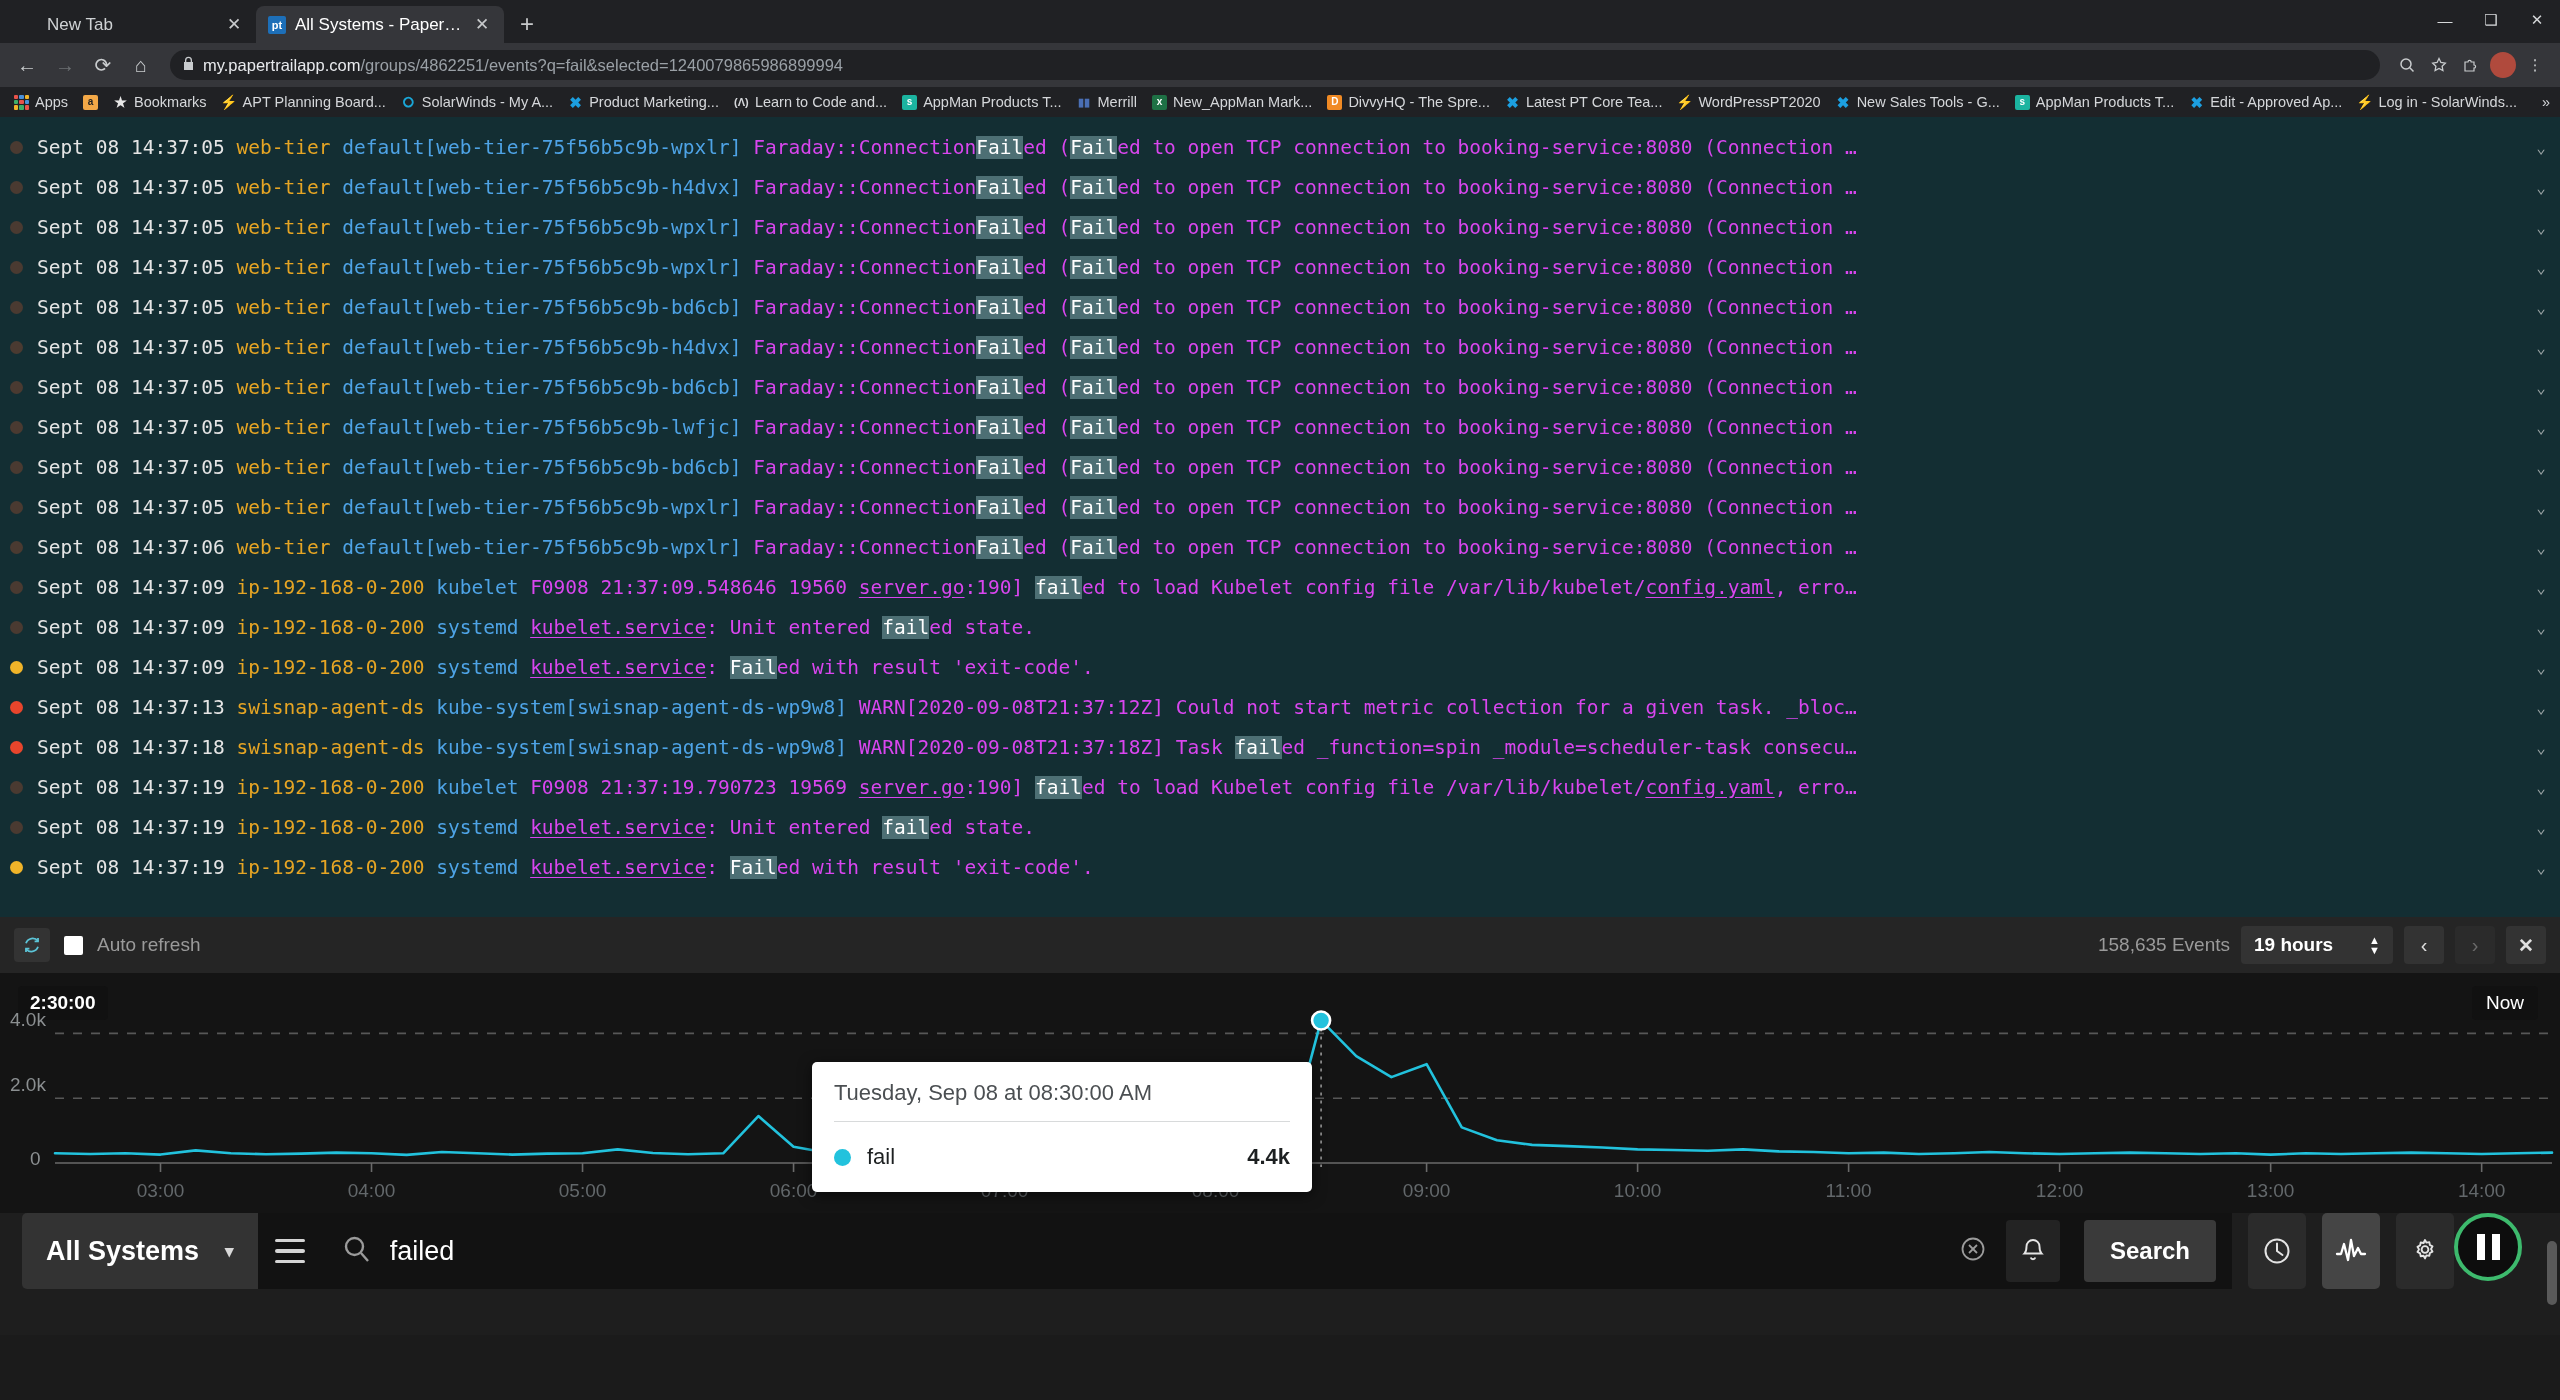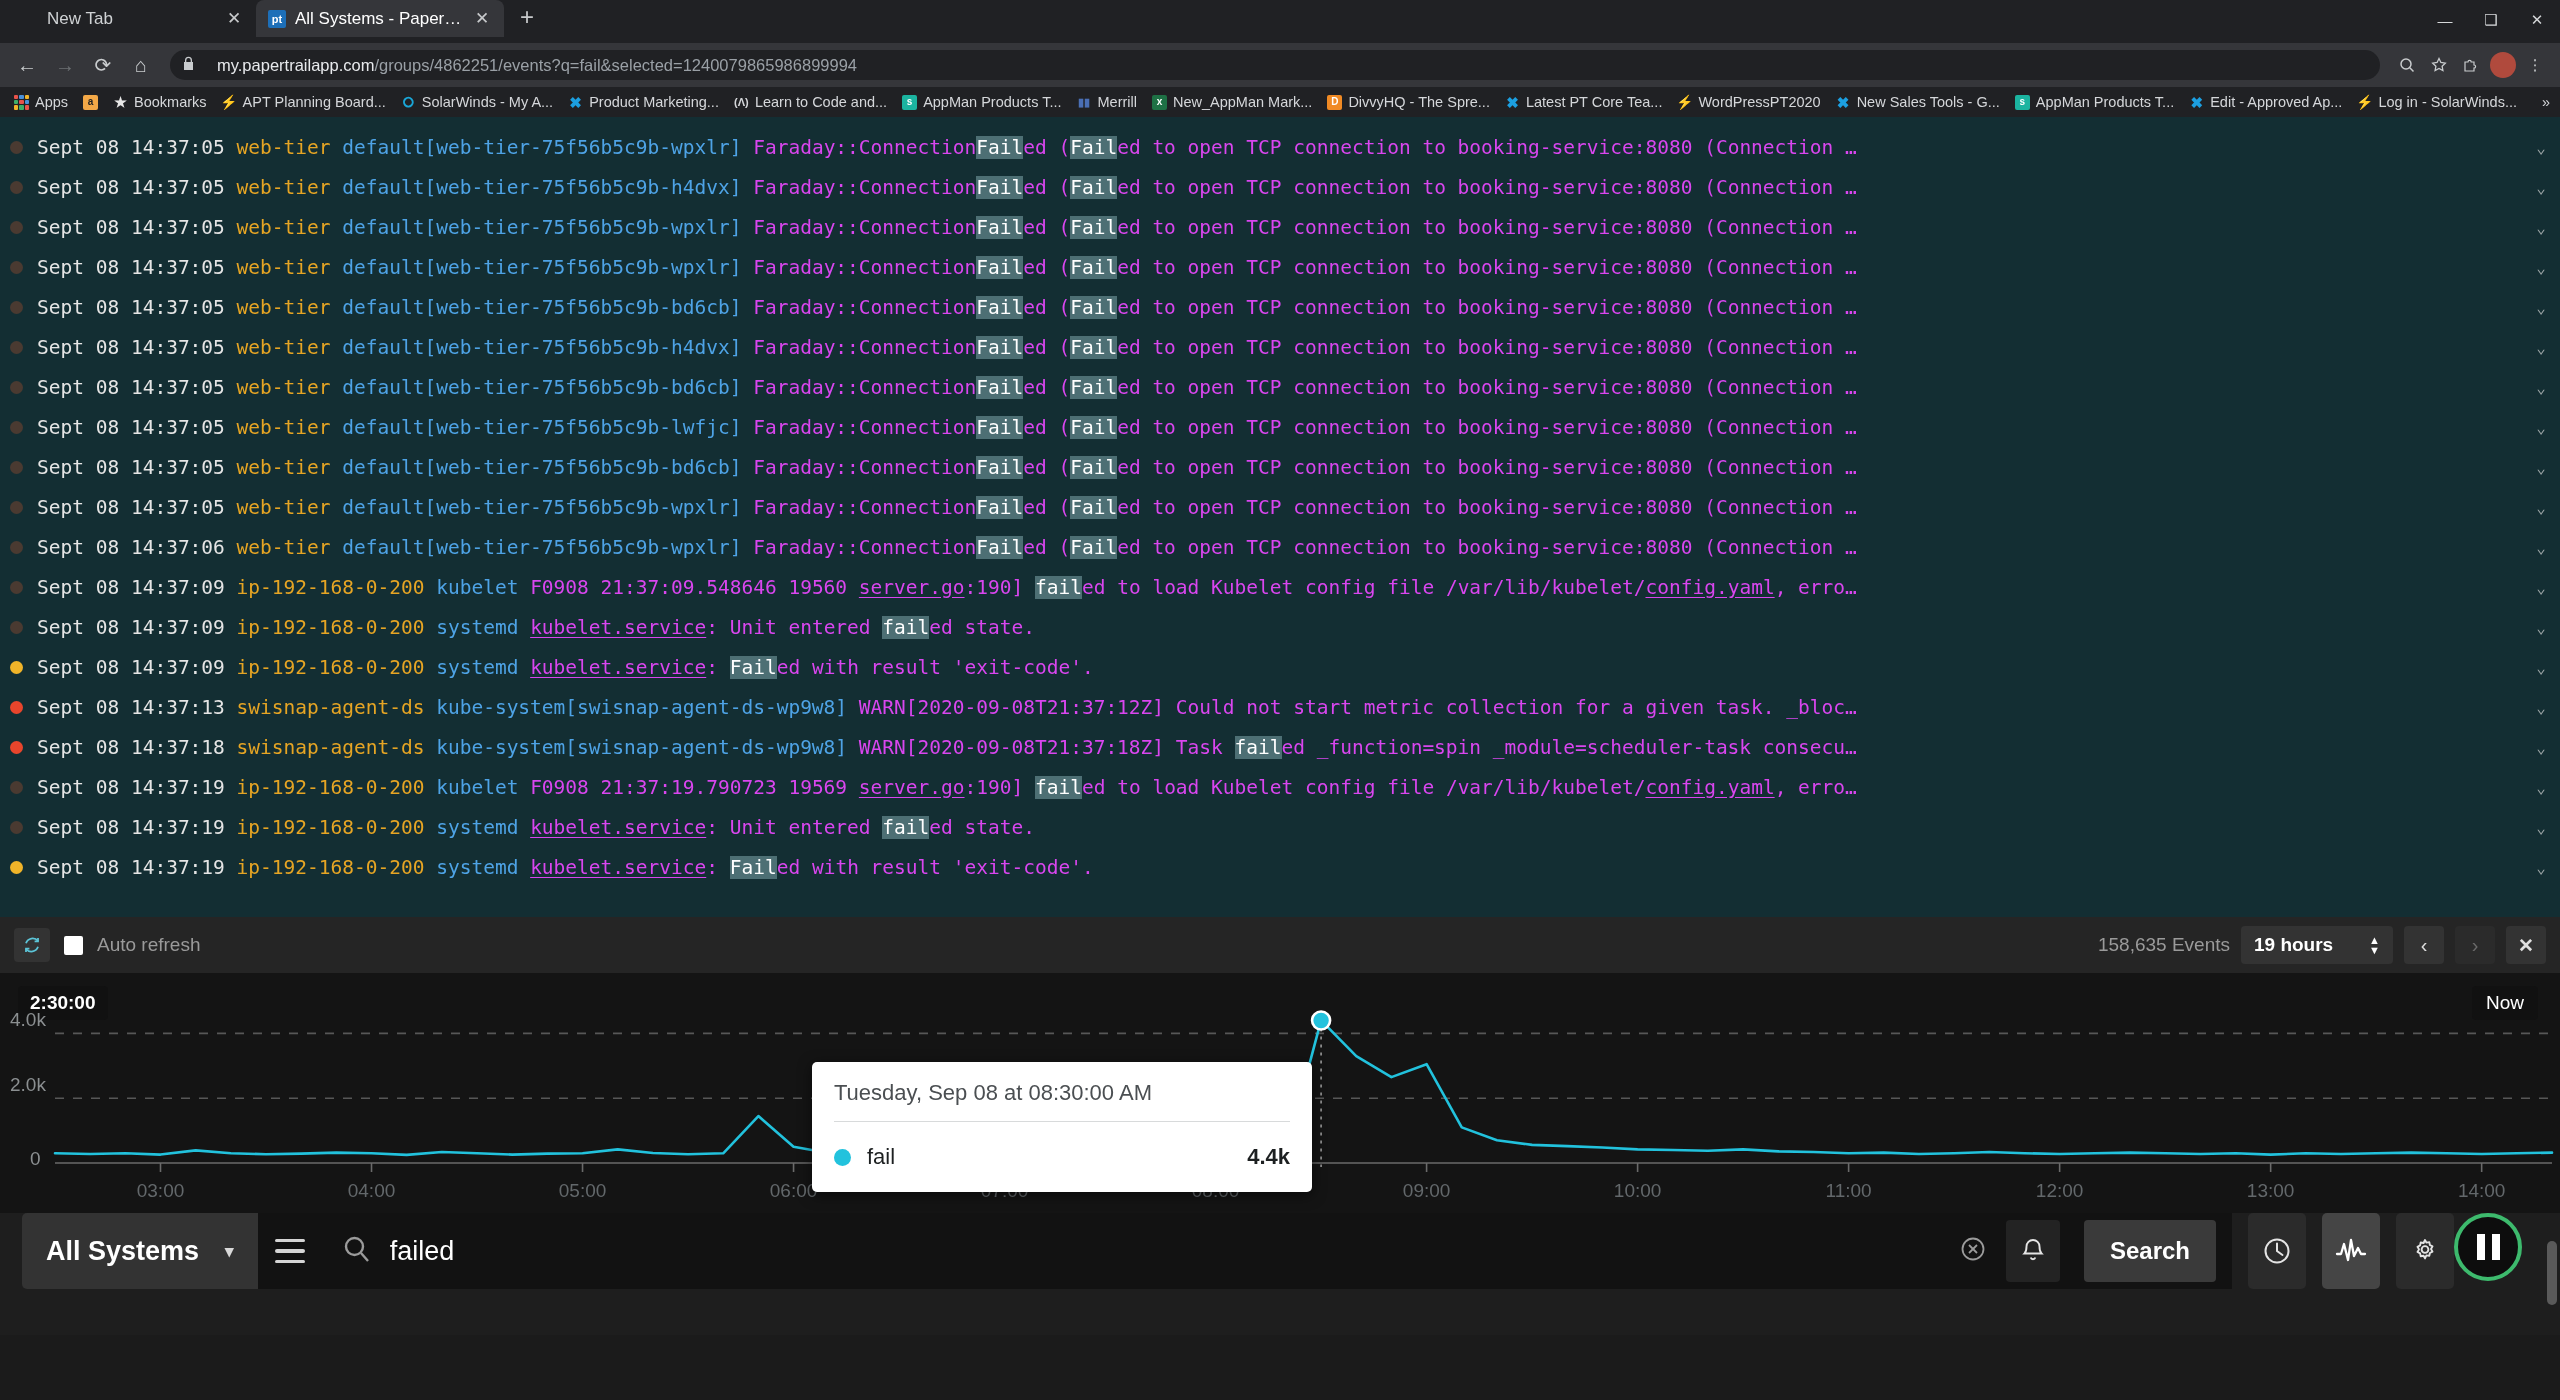--- a/index.html
+++ b/index.html
@@ -8,21 +8,21 @@
     background: #1b1b1b;
     font-family: "Liberation Sans", sans-serif;
     overflow: hidden;
   }
 
   
   .browser-chrome { width: 100%; background: #202124; }
 
   .tabstrip {
     height: 43px; background: #202124;
-    display: flex; align-items: flex-start; padding-left: 8px; position: relative;
+    display: flex; align-items: flex-end; padding-left: 8px; position: relative;
   }
   .tab {
     height: 37px; width: 248px; display: flex; align-items: center;
     padding: 0 12px; border-radius: 8px 8px 0 0; gap: 9px;
     font-size: 18px; color: #cfd2d4; position: relative;
   }
   .tab.active { background: #35363a; color: #ffffff; }
   .tab-favicon {
     width: 18px; height: 18px; flex: 0 0 18px; border-radius: 2px;
     display: flex; align-items: center; justify-content: center;
@@ -57,21 +57,21 @@
     padding: 0 10px; gap: 4px;
   }
   .nav-btn {
     width: 34px; height: 34px; border-radius: 50%; display: flex;
     align-items: center; justify-content: center;
     color: #c9ccce; font-size: 20px; flex: 0 0 34px;
   }
   .nav-btn.disabled { color: #6c7073; }
   .urlbox {
     flex: 1; height: 30px; background: #202124; border-radius: 16px;
-    display: flex; align-items: center; padding: 0 12px; gap: 21px;
+    display: flex; align-items: center; padding: 0 12px; gap: 7px;
     margin: 0 8px; min-width: 0;
   }
   .lock-icon { flex: 0 0 14px; color: #c9ccce; }
   .url-text {
     font-size: 16.5px; color: #9aa0a6; white-space: nowrap; overflow: hidden;
     font-family: "Liberation Sans", sans-serif;
   }
   .url-text .host { color: #e8eaed; }
   .omni-right { display: flex; align-items: center; gap: 2px; }
   .omni-icon {

